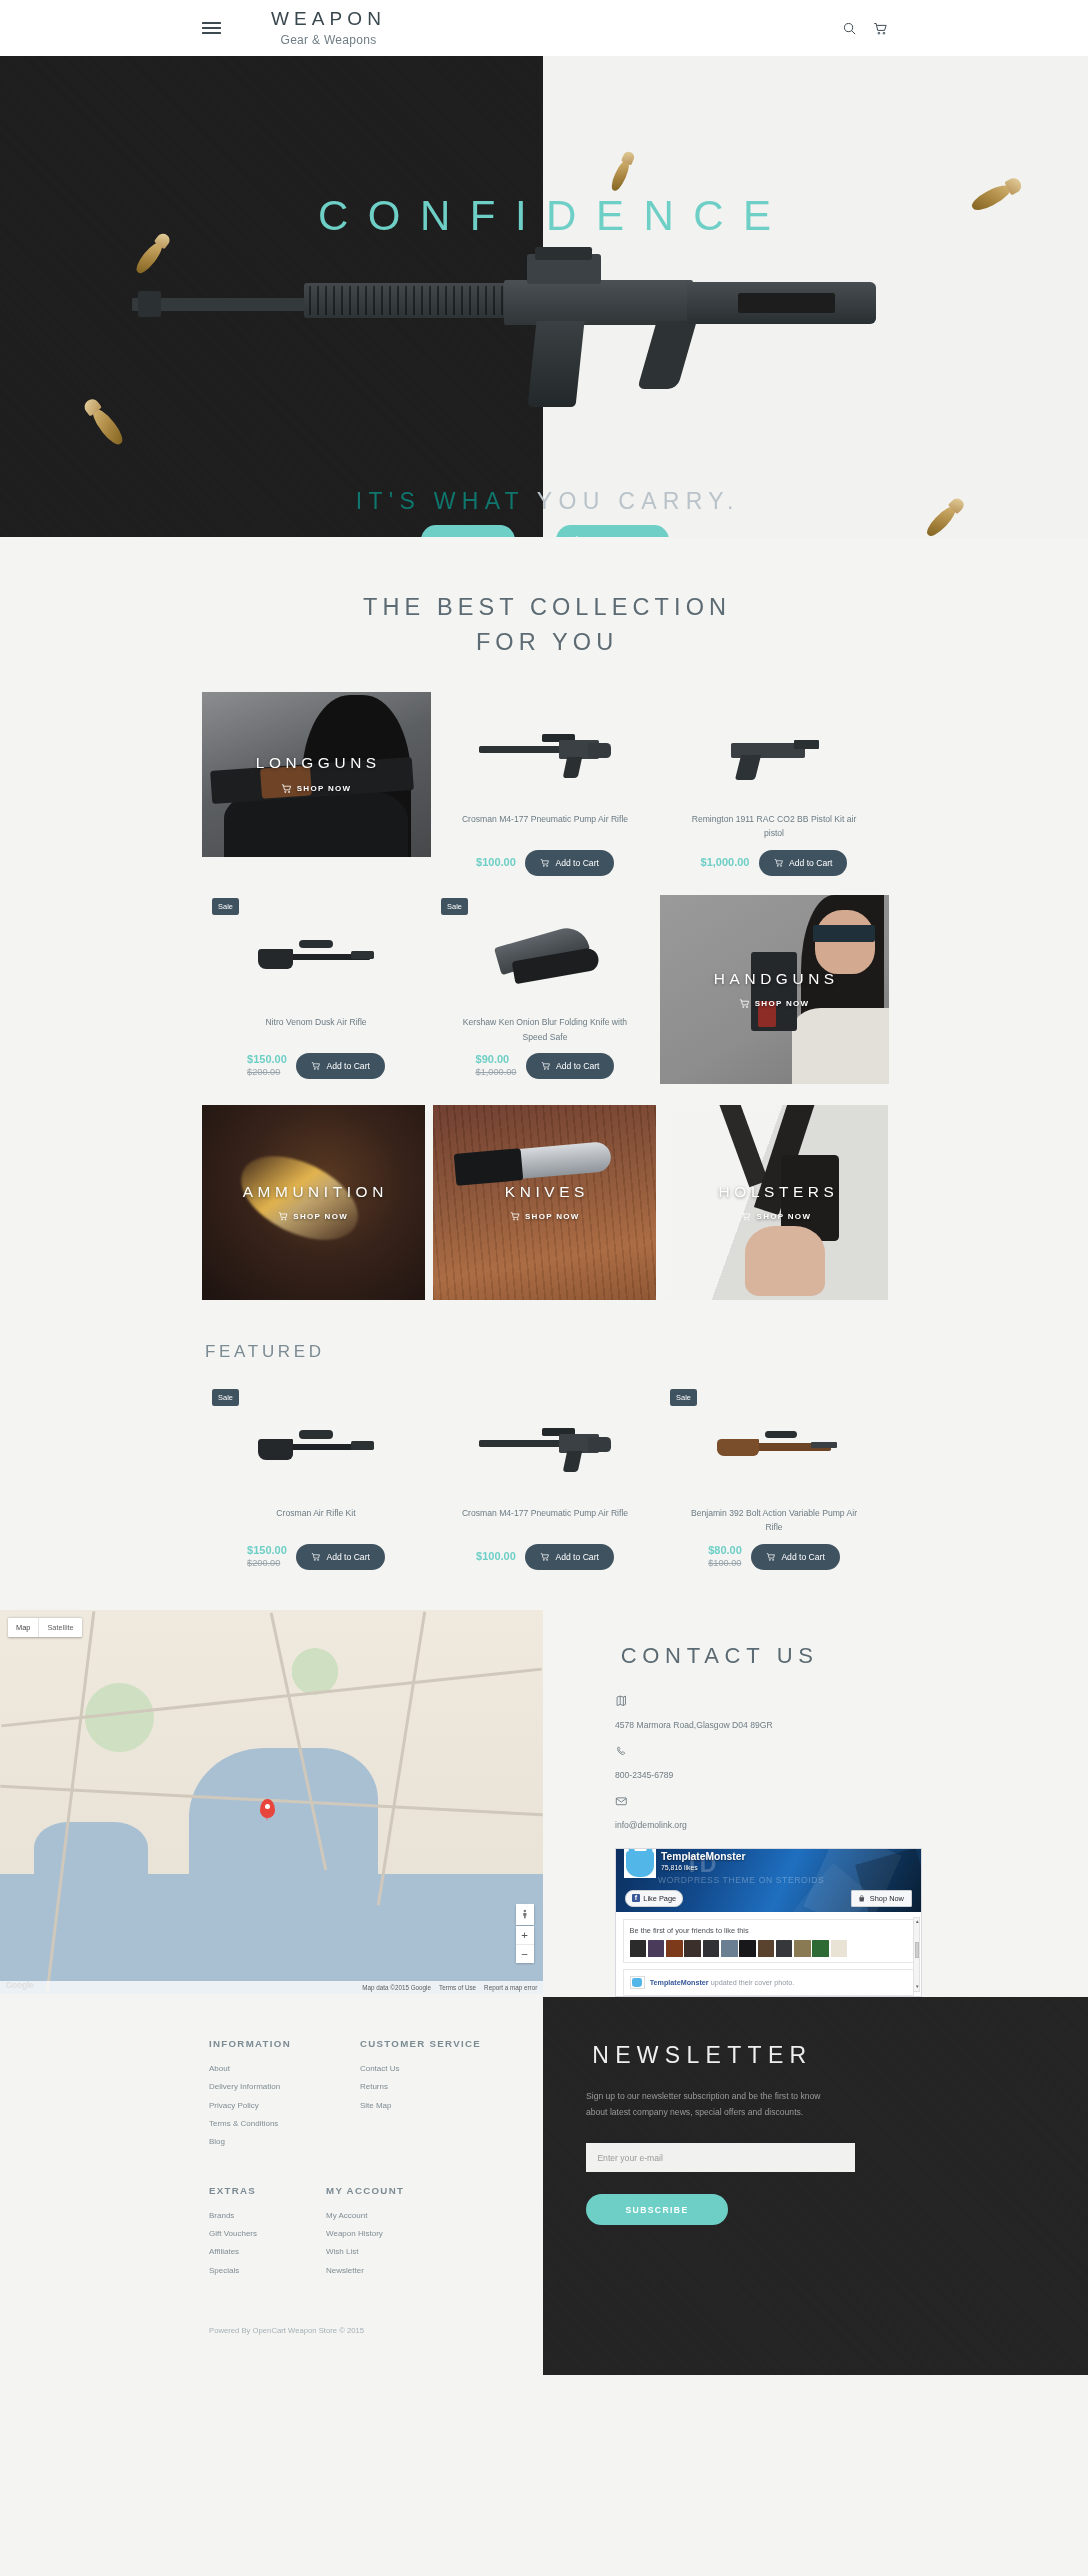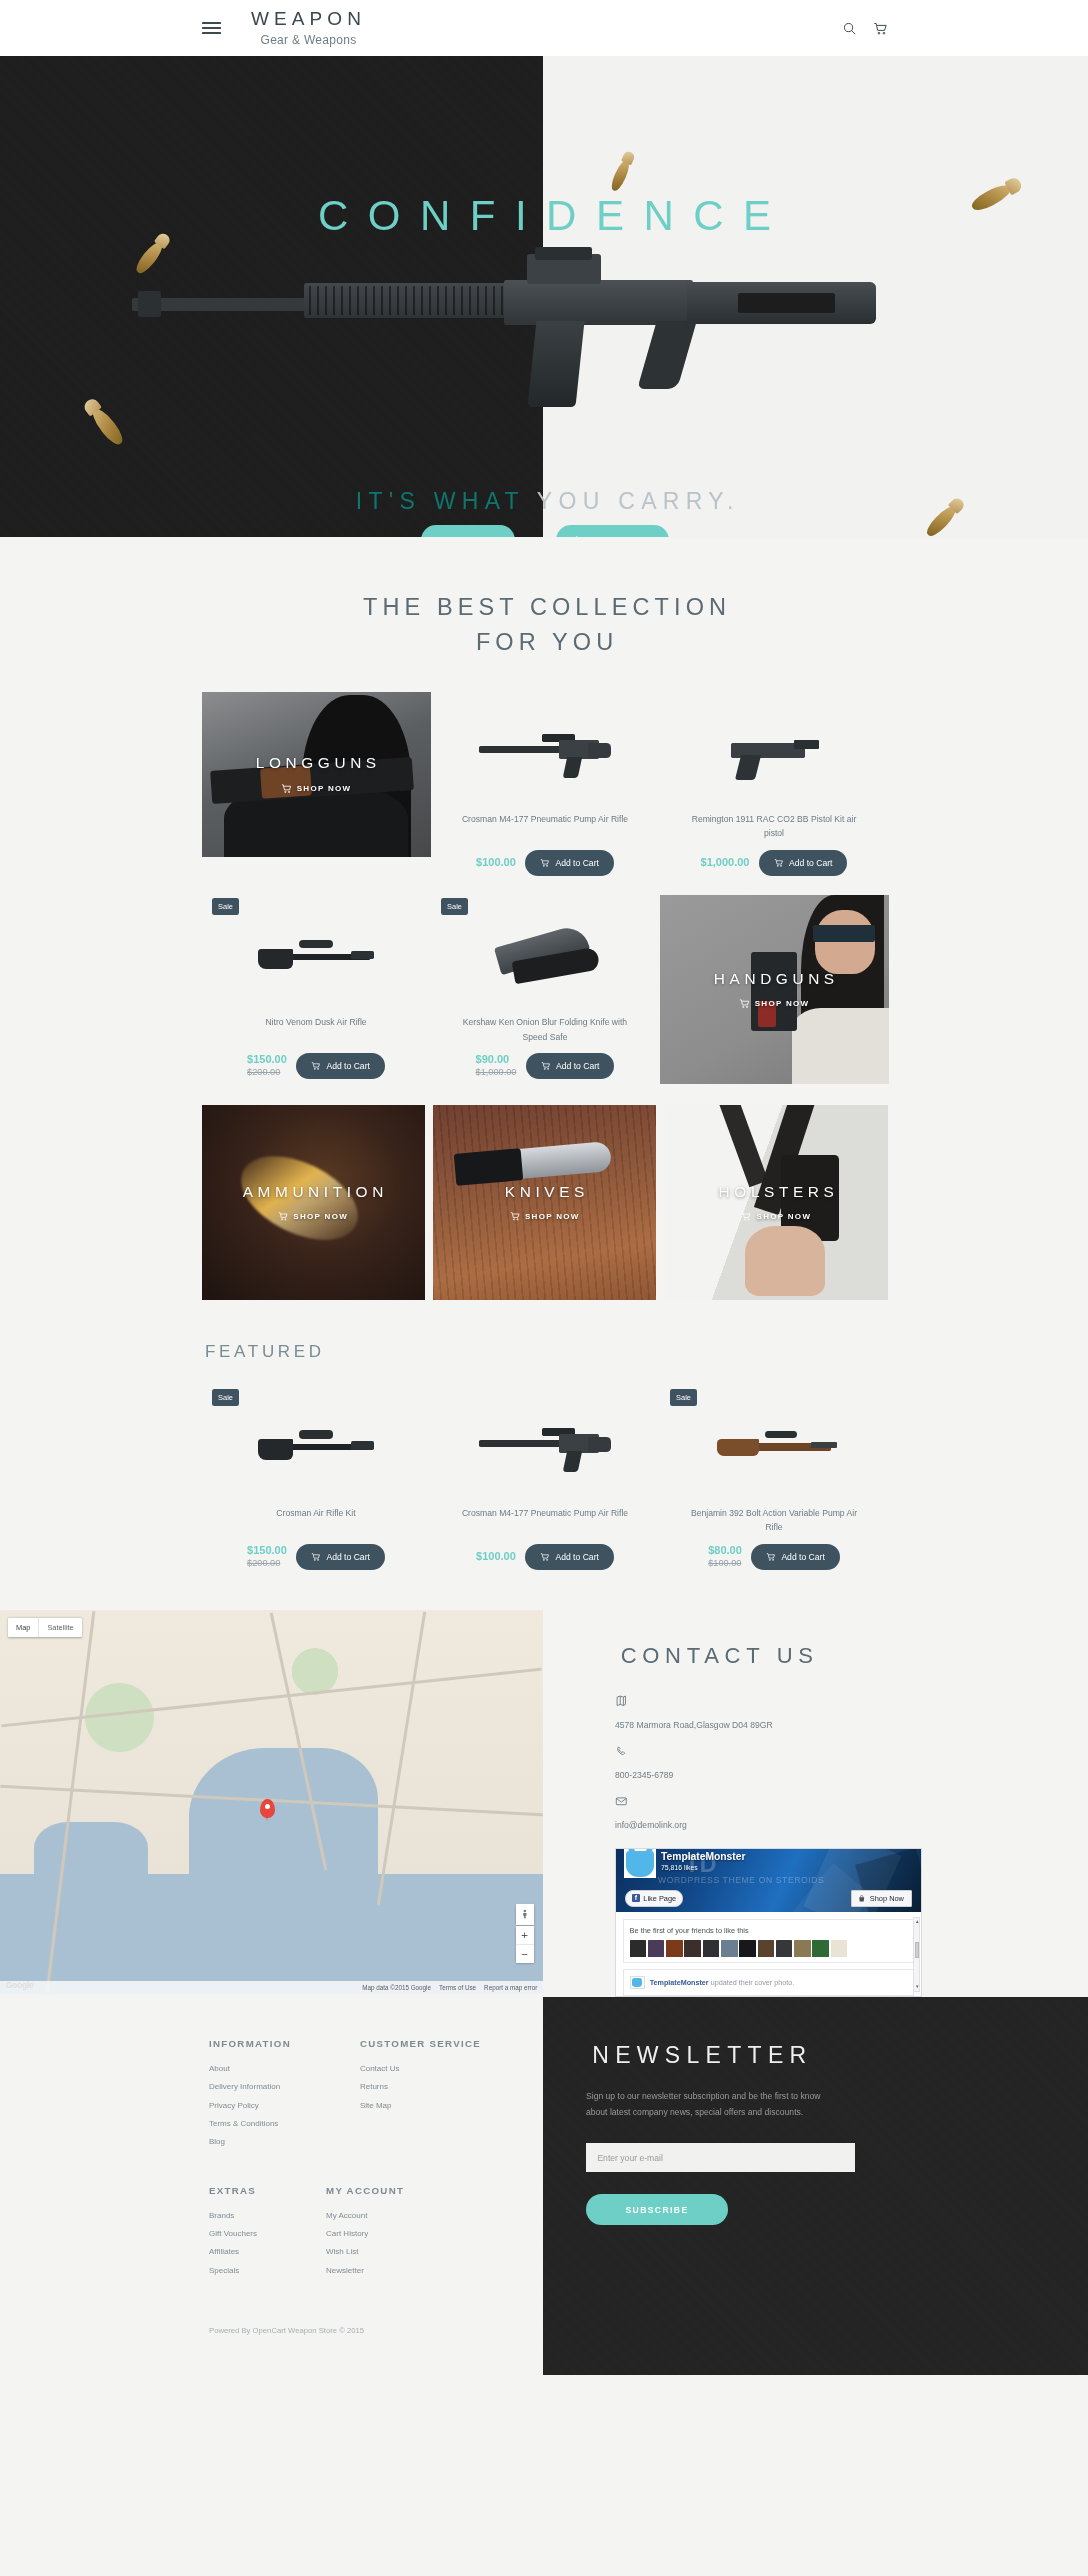--- a/index.html
+++ b/index.html
@@ -10,21 +10,21 @@
     color: #5c6b73;
     -webkit-font-smoothing: antialiased;
   }
   .page { width: 1089px; position: relative; overflow: hidden; }
 
   
   .header {
     height: 56px; background: #ffffff;
     display: flex; align-items: center; position: relative; z-index: 40;
   }
-  .hdr-inner { width: 686px; margin: 8px auto; display: flex; align-items: center; position: relative; }
+  .hdr-inner { width: 686px; margin: 8px auto; display: flex; align-items: center; position: relative; gap: 20px; }
   .burger { width: 19.5px; cursor: pointer; margin-right: 30px; }
   .burger span { display: block; height: 2.3px; background: #3d4a52; margin: 2.9px 0; border-radius: 0.6px; }
   .brand { text-align: center; }
   .brand-name {
     font-size: 19px; letter-spacing: 5.1px; color: #39474f;
     font-weight: 300; line-height: 1;
   }
   .brand-tag { font-size: 12px; color: #6f7d85; letter-spacing: 0.3px; margin-top: 5.7px; }
   .hdr-actions { margin-left: auto; display: flex; align-items: center; gap: 16px; }
   .icn { width: 15px; height: 15px; cursor: pointer; color: #3d4a52; display: block; }
@@ -788,21 +788,21 @@
         <div class="fcol">
           <h4>EXTRAS</h4>
           <a>Brands</a>
           <a>Gift Vouchers</a>
           <a>Affiliates</a>
           <a>Specials</a>
         </div>
         <div class="fcol">
           <h4>MY ACCOUNT</h4>
           <a>My Account</a>
-          <a>Cart History</a>
+          <a>Weapon History</a>
           <a>Wish List</a>
           <a>Newsletter</a>
         </div>
       </div>
 
       <div class="copy">Powered By OpenCart Weapon Store © 2015</div>
     </div>
 
     <div class="news">
       <h2>NEWSLETTER</h2>

